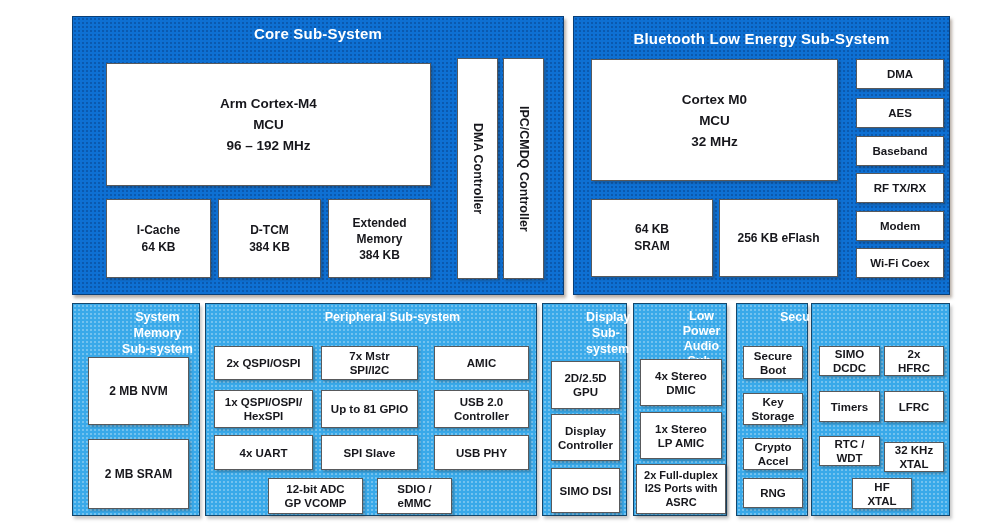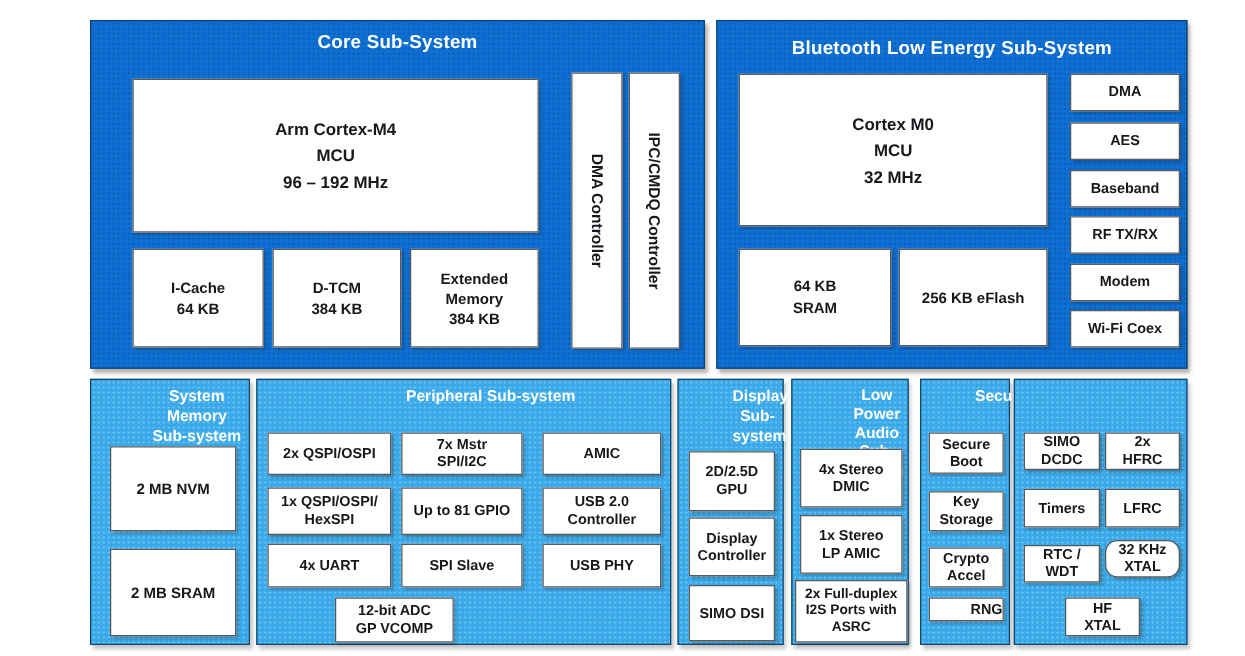--- a/index.html
+++ b/index.html
@@ -162,20 +162,24 @@
       <div>SPI Slave</div>
     </div>
     <div class="box f115" style="left:228px; top:131px; width:95px; height:35px;">
       <div>USB PHY</div>
     </div>
 
     <div class="box f115" style="left:62px; top:174px; width:95px; height:36px;">
       <div>12-bit ADC</div>
       <div>GP VCOMP</div>
     </div>
+    <div class="box f115" style="left:171px; top:174px; width:75px; height:36px;">
+      <div>SDIO /</div>
+      <div>eMMC</div>
+    </div>
   </div>
 
   <div class="panel light" style="left:542px; top:303px; width:85px; height:213px;">
     <div class="ptitle sub-title">
       <div>Display</div>
       <div>Sub-system</div>
     </div>
     <div class="box f115" style="left:8px; top:57px; width:69px; height:48px;">
       <div>2D/2.5D</div>
       <div>GPU</div>
@@ -217,21 +221,21 @@
       <div>Boot</div>
     </div>
     <div class="box f115" style="left:6px; top:89px; width:60px; height:32px;">
       <div>Key</div>
       <div>Storage</div>
     </div>
     <div class="box f115" style="left:6px; top:134px; width:60px; height:32px;">
       <div>Crypto</div>
       <div>Accel</div>
     </div>
-    <div class="box f115" style="left:6px; top:174px; width:60px; height:19px;align-items:flex-end;">
+    <div class="box f115" style="left:6px; top:174px; width:60px; height:30px;">
       <div>RNG</div>
     </div>
   </div>
 
   <div class="panel light" style="left:811px; top:303px; width:139px; height:213px;">
     <div class="box f115" style="left:7px; top:42px; width:61px; height:30px;">
       <div>SIMO</div>
       <div>DCDC</div>
     </div>
     <div class="box f115" style="left:72px; top:42px; width:60px; height:30px;">
@@ -241,21 +245,21 @@
     <div class="box f115" style="left:7px; top:87px; width:61px; height:31px;">
       <div>Timers</div>
     </div>
     <div class="box f115" style="left:72px; top:87px; width:60px; height:31px;">
       <div>LFRC</div>
     </div>
     <div class="box f115" style="left:7px; top:132px; width:61px; height:30px;">
       <div>RTC /</div>
       <div>WDT</div>
     </div>
-    <div class="box f115" style="left:72px; top:128px; width:60px; height:30px;border-radius:10px;">
+    <div class="box f115" style="left:72px; top:138px; width:60px; height:30px;">
       <div>32 KHz</div>
       <div>XTAL</div>
     </div>
     <div class="box f115" style="left:40px; top:174px; width:60px; height:31px;">
       <div>HF</div>
       <div>XTAL</div>
     </div>
   </div>
 
 </div>

